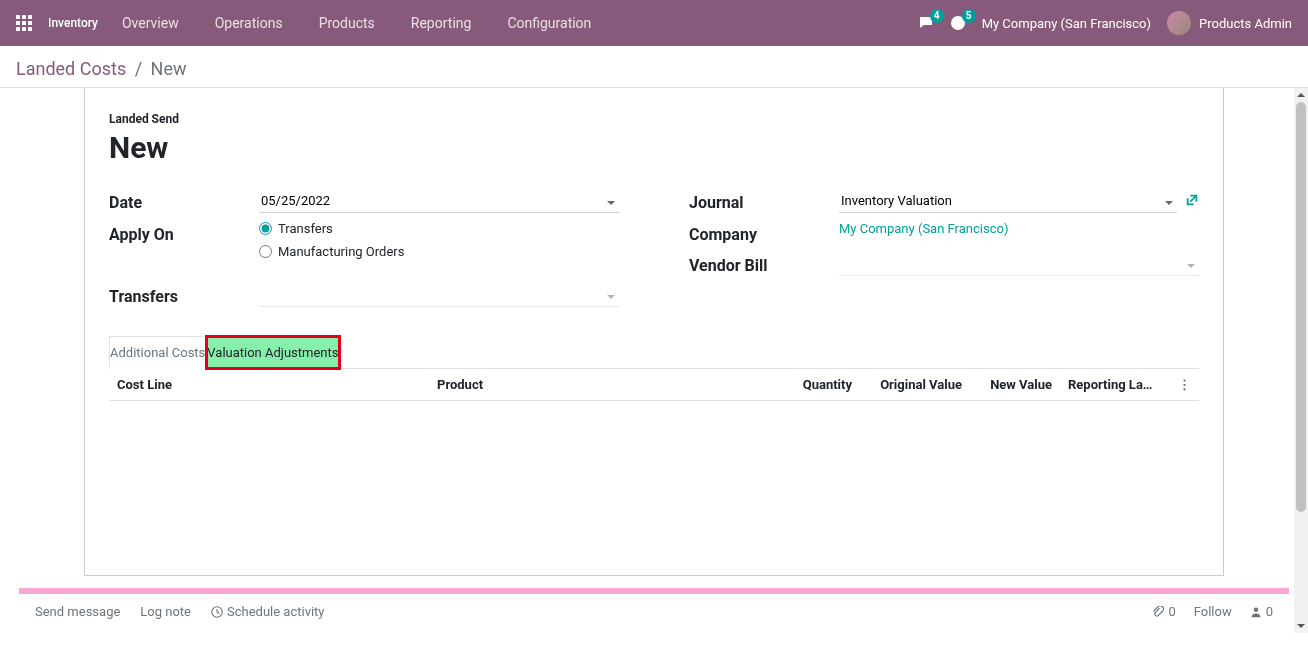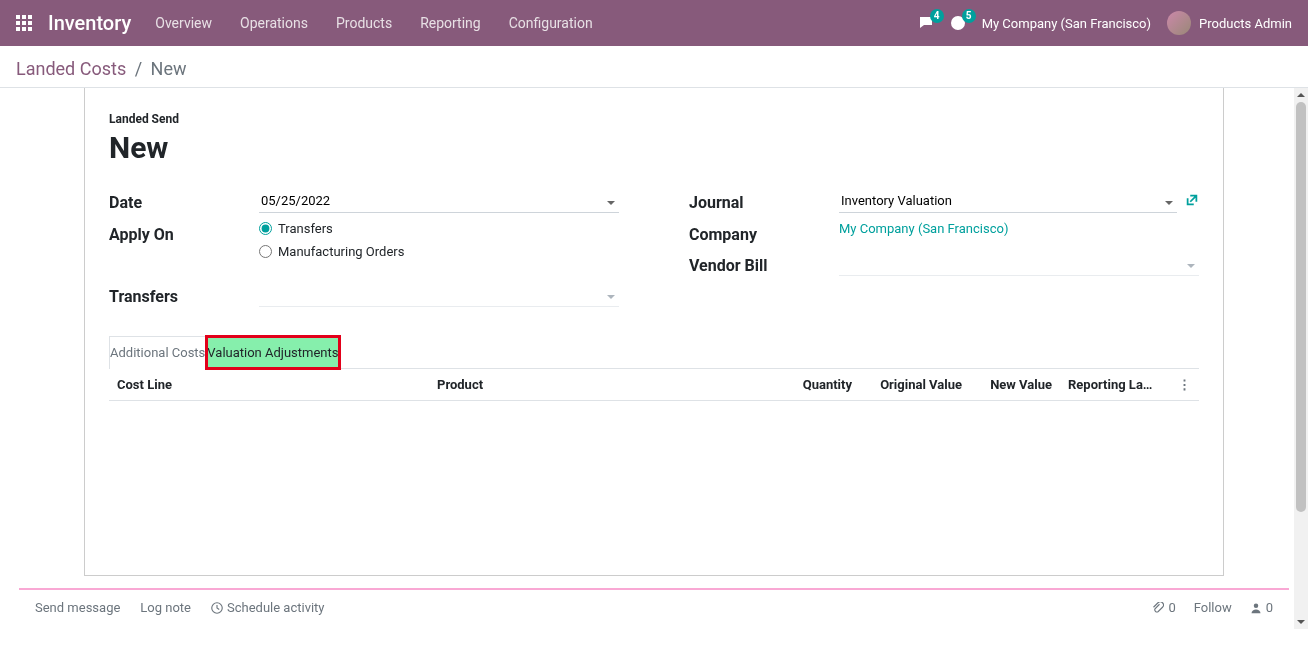--- a/index.html
+++ b/index.html
@@ -1,21 +1,21 @@
 <!DOCTYPE html>
 <html><head>
 <meta charset="utf-8">
 <style>
 * { margin:0; padding:0; box-sizing:border-box; font-family:-apple-system,BlinkMacSystemFont,"Segoe UI",Roboto,"Helvetica Neue",Arial,sans-serif; }
 body { background:#fff; font-size:13px; color:#212529; overflow:hidden; }
 .topbar { background:#875a7b; height:46px; display:flex; align-items:center; padding:0 16px; color:#fff; }
 .apps-icon { width:16px; height:16px; margin-right:16px; cursor:pointer; }
 .apps-icon svg { width:16px; height:16px; fill:#fff; }
-.brand { font-size:20px; font-weight:500; margin-right:24px; }
-.menu { display:flex; gap:28px; }
+.brand { font-size:12px; font-weight:500; margin-right:24px; }
+.menu { display:flex; gap:36px; }
 .menu-item { color:#e8e0e5; font-size:14px; cursor:pointer; }
 .spacer { flex:1; }
 .systray { display:flex; align-items:center; gap:16px; }
 .icon-btn { position:relative; cursor:pointer; display:flex; align-items:center; }
 .icon-btn svg { width:16px; height:16px; fill:#fff; }
 .badge { position:absolute; top:-6px; right:-10px; background:#00a09d; color:#fff; font-size:10px; font-weight:bold; border-radius:8px; padding:0 4px; min-width:14px; height:14px; line-height:14px; text-align:center; }
 .company { color:#fff; font-size:13px; cursor:pointer; }
 .avatar { width:24px; height:24px; border-radius:50%; background:linear-gradient(135deg,#c8a,#987); display:inline-block; }
 .user { display:flex; align-items:center; gap:8px; color:#fff; cursor:pointer; font-size:13px; }
 .control-panel { padding:12px 16px 0 16px; }
@@ -51,21 +51,21 @@
 .table-head { display:flex; padding:8px 0; border-bottom:1px solid #dee2e6; font-weight:bold; font-size:13px; }
 .th { padding:0 8px; }
 .th.costline { flex:0 0 320px; }
 .th.product { flex:1; }
 .th.qty { flex:0 0 80px; text-align:right; }
 .th.origval { flex:0 0 110px; text-align:right; }
 .th.newval { flex:0 0 90px; text-align:right; }
 .th.addl { flex:0 0 110px; text-align:left; white-space:nowrap; overflow:hidden; text-overflow:ellipsis; }
 .th.optcol { flex:0 0 20px; text-align:center; cursor:pointer; color:#6c757d; }
 .table-body { min-height:150px; }
-.chatter { border-top:2px solid #f9a8d4; padding:10px 16px 14px 16px; display:flex; align-items:center; max-width:1270px; margin:0 auto; }
+.chatter { border-top:6px solid #f9a8d4; padding:10px 16px 14px 16px; display:flex; align-items:center; max-width:1270px; margin:0 auto; }
 .chatter-left { display:flex; gap:20px; color:#6c757d; font-size:13px; }
 .chatter-left span { cursor:pointer; display:flex; align-items:center; gap:4px; }
 .chatter-right { margin-left:auto; display:flex; gap:18px; color:#6c757d; font-size:13px; align-items:center; }
 .chatter-right span { cursor:pointer; display:flex; align-items:center; gap:4px; }
 .scroll-arrows { position:absolute; right:0; top:0; width:14px; }
 .scroll-arrow { height:14px; display:flex; align-items:center; justify-content:center; background:#f1f1f1; cursor:pointer; }
 .scroll-arrow svg { width:8px; height:8px; fill:#555; }
 .scroll-track { position:absolute; right:0; top:14px; bottom:14px; width:14px; background:#f1f1f1; }
 .scroll-thumb { position:absolute; right:2px; width:10px; background:#c1c1c1; border-radius:5px; }
 .m2o-empty { width:100%; border:none; border-bottom:1px solid #e9ecef; padding:4px 20px 4px 2px; font-size:13px; min-height:24px; position:relative; }

